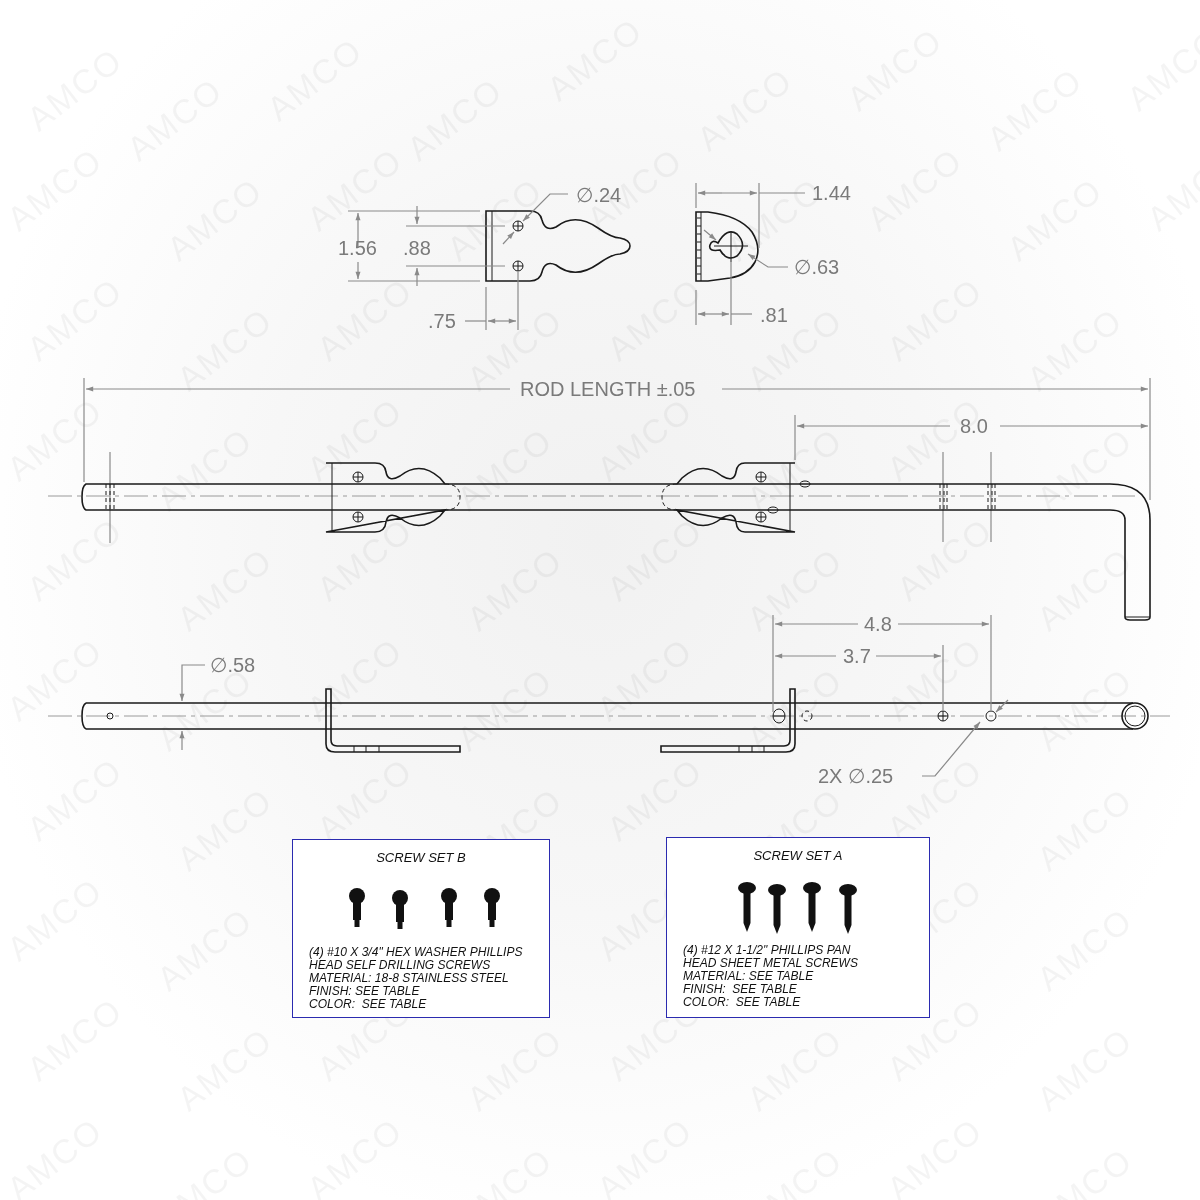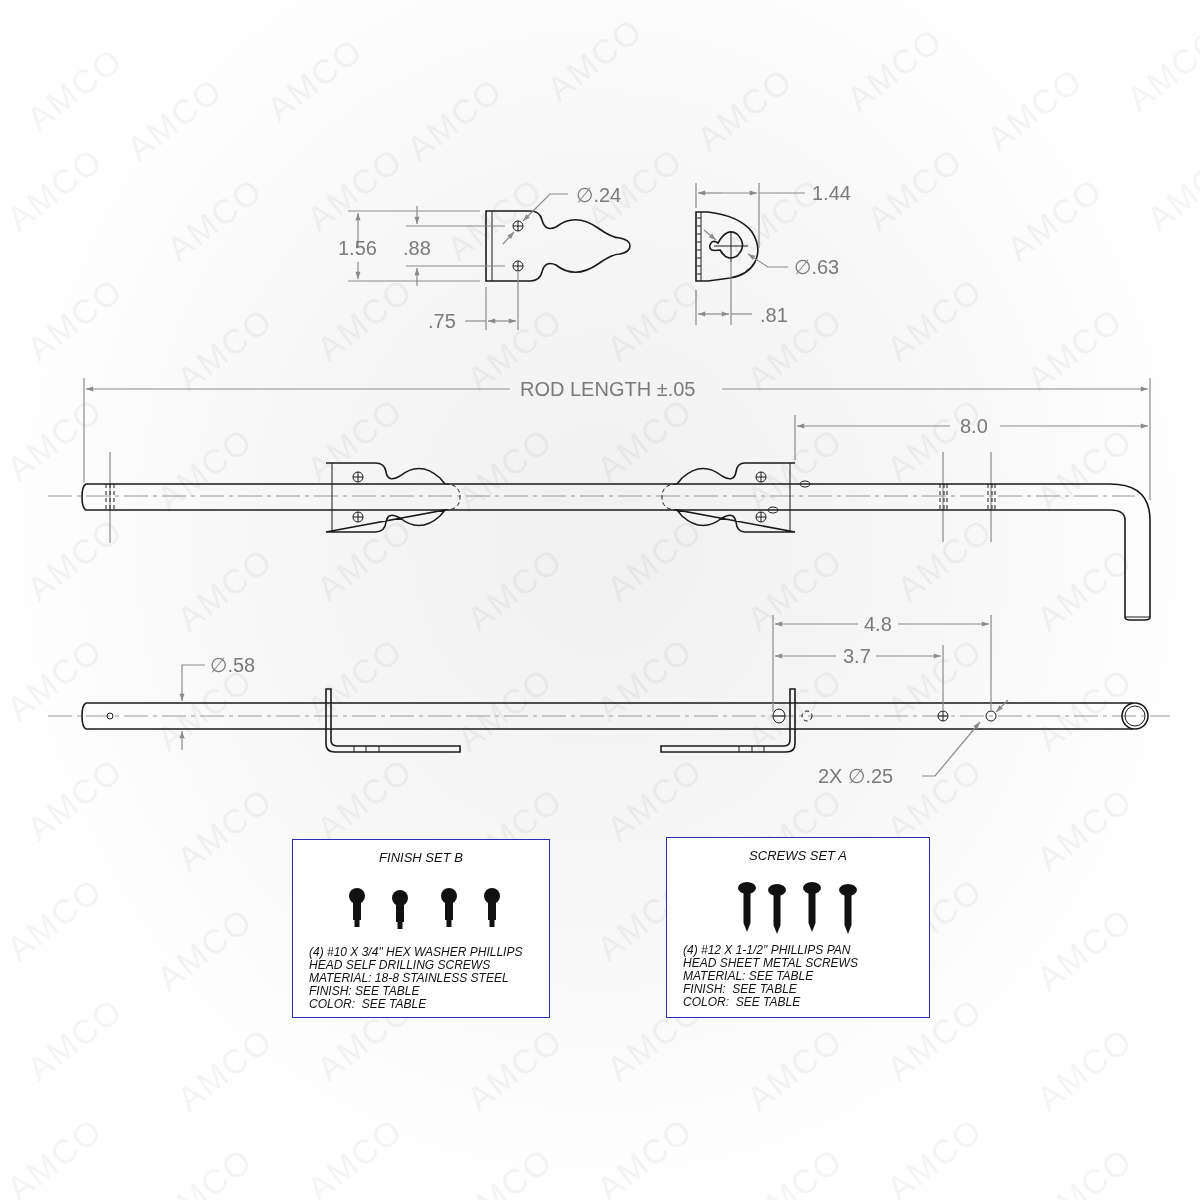--- a/index.html
+++ b/index.html
@@ -309,21 +309,21 @@
           <rect x="-4" y="6" width="8" height="18"></rect>
           <rect x="-2.5" y="24" width="5" height="7"></rect>
         </g>
       <g transform="translate(199,56)">
           <circle cx="0" cy="0" r="8"></circle>
           <rect x="-4" y="6" width="8" height="18"></rect>
           <rect x="-2.5" y="24" width="5" height="7"></rect>
         </g>
     </g>
   </svg>
-  <div class="title">FINISH SET B</div>
+  <div class="title">SCREW SET B</div>
   <div class="desc">(4) #10 X 3/4" HEX WASHER PHILLIPS
 HEAD SELF DRILLING SCREWS
 MATERIAL: 18-8 STAINLESS STEEL
 FINISH: SEE TABLE
 COLOR:  SEE TABLE</div>
 </div>
 
 <div class="screw-box" style="left:666px; top:837px; width:264px; height:181px;">
   <svg width="264" height="181">
     <g fill="#111">
@@ -342,19 +342,19 @@
           <rect x="-3.5" y="5" width="7" height="30"></rect>
           <path d="M-3.5,35 L0,44 L3.5,35 Z"></path>
         </g>
       <g transform="translate(181,52)">
           <ellipse cx="0" cy="0" rx="9" ry="6"></ellipse>
           <rect x="-3.5" y="5" width="7" height="30"></rect>
           <path d="M-3.5,35 L0,44 L3.5,35 Z"></path>
         </g>
     </g>
   </svg>
-  <div class="title">SCREWS SET A</div>
+  <div class="title">SCREW SET A</div>
   <div class="desc">(4) #12 X 1-1/2" PHILLIPS PAN
 HEAD SHEET METAL SCREWS
 MATERIAL: SEE TABLE
 FINISH:  SEE TABLE
 COLOR:  SEE TABLE</div>
 </div>
 
 </body></html>

